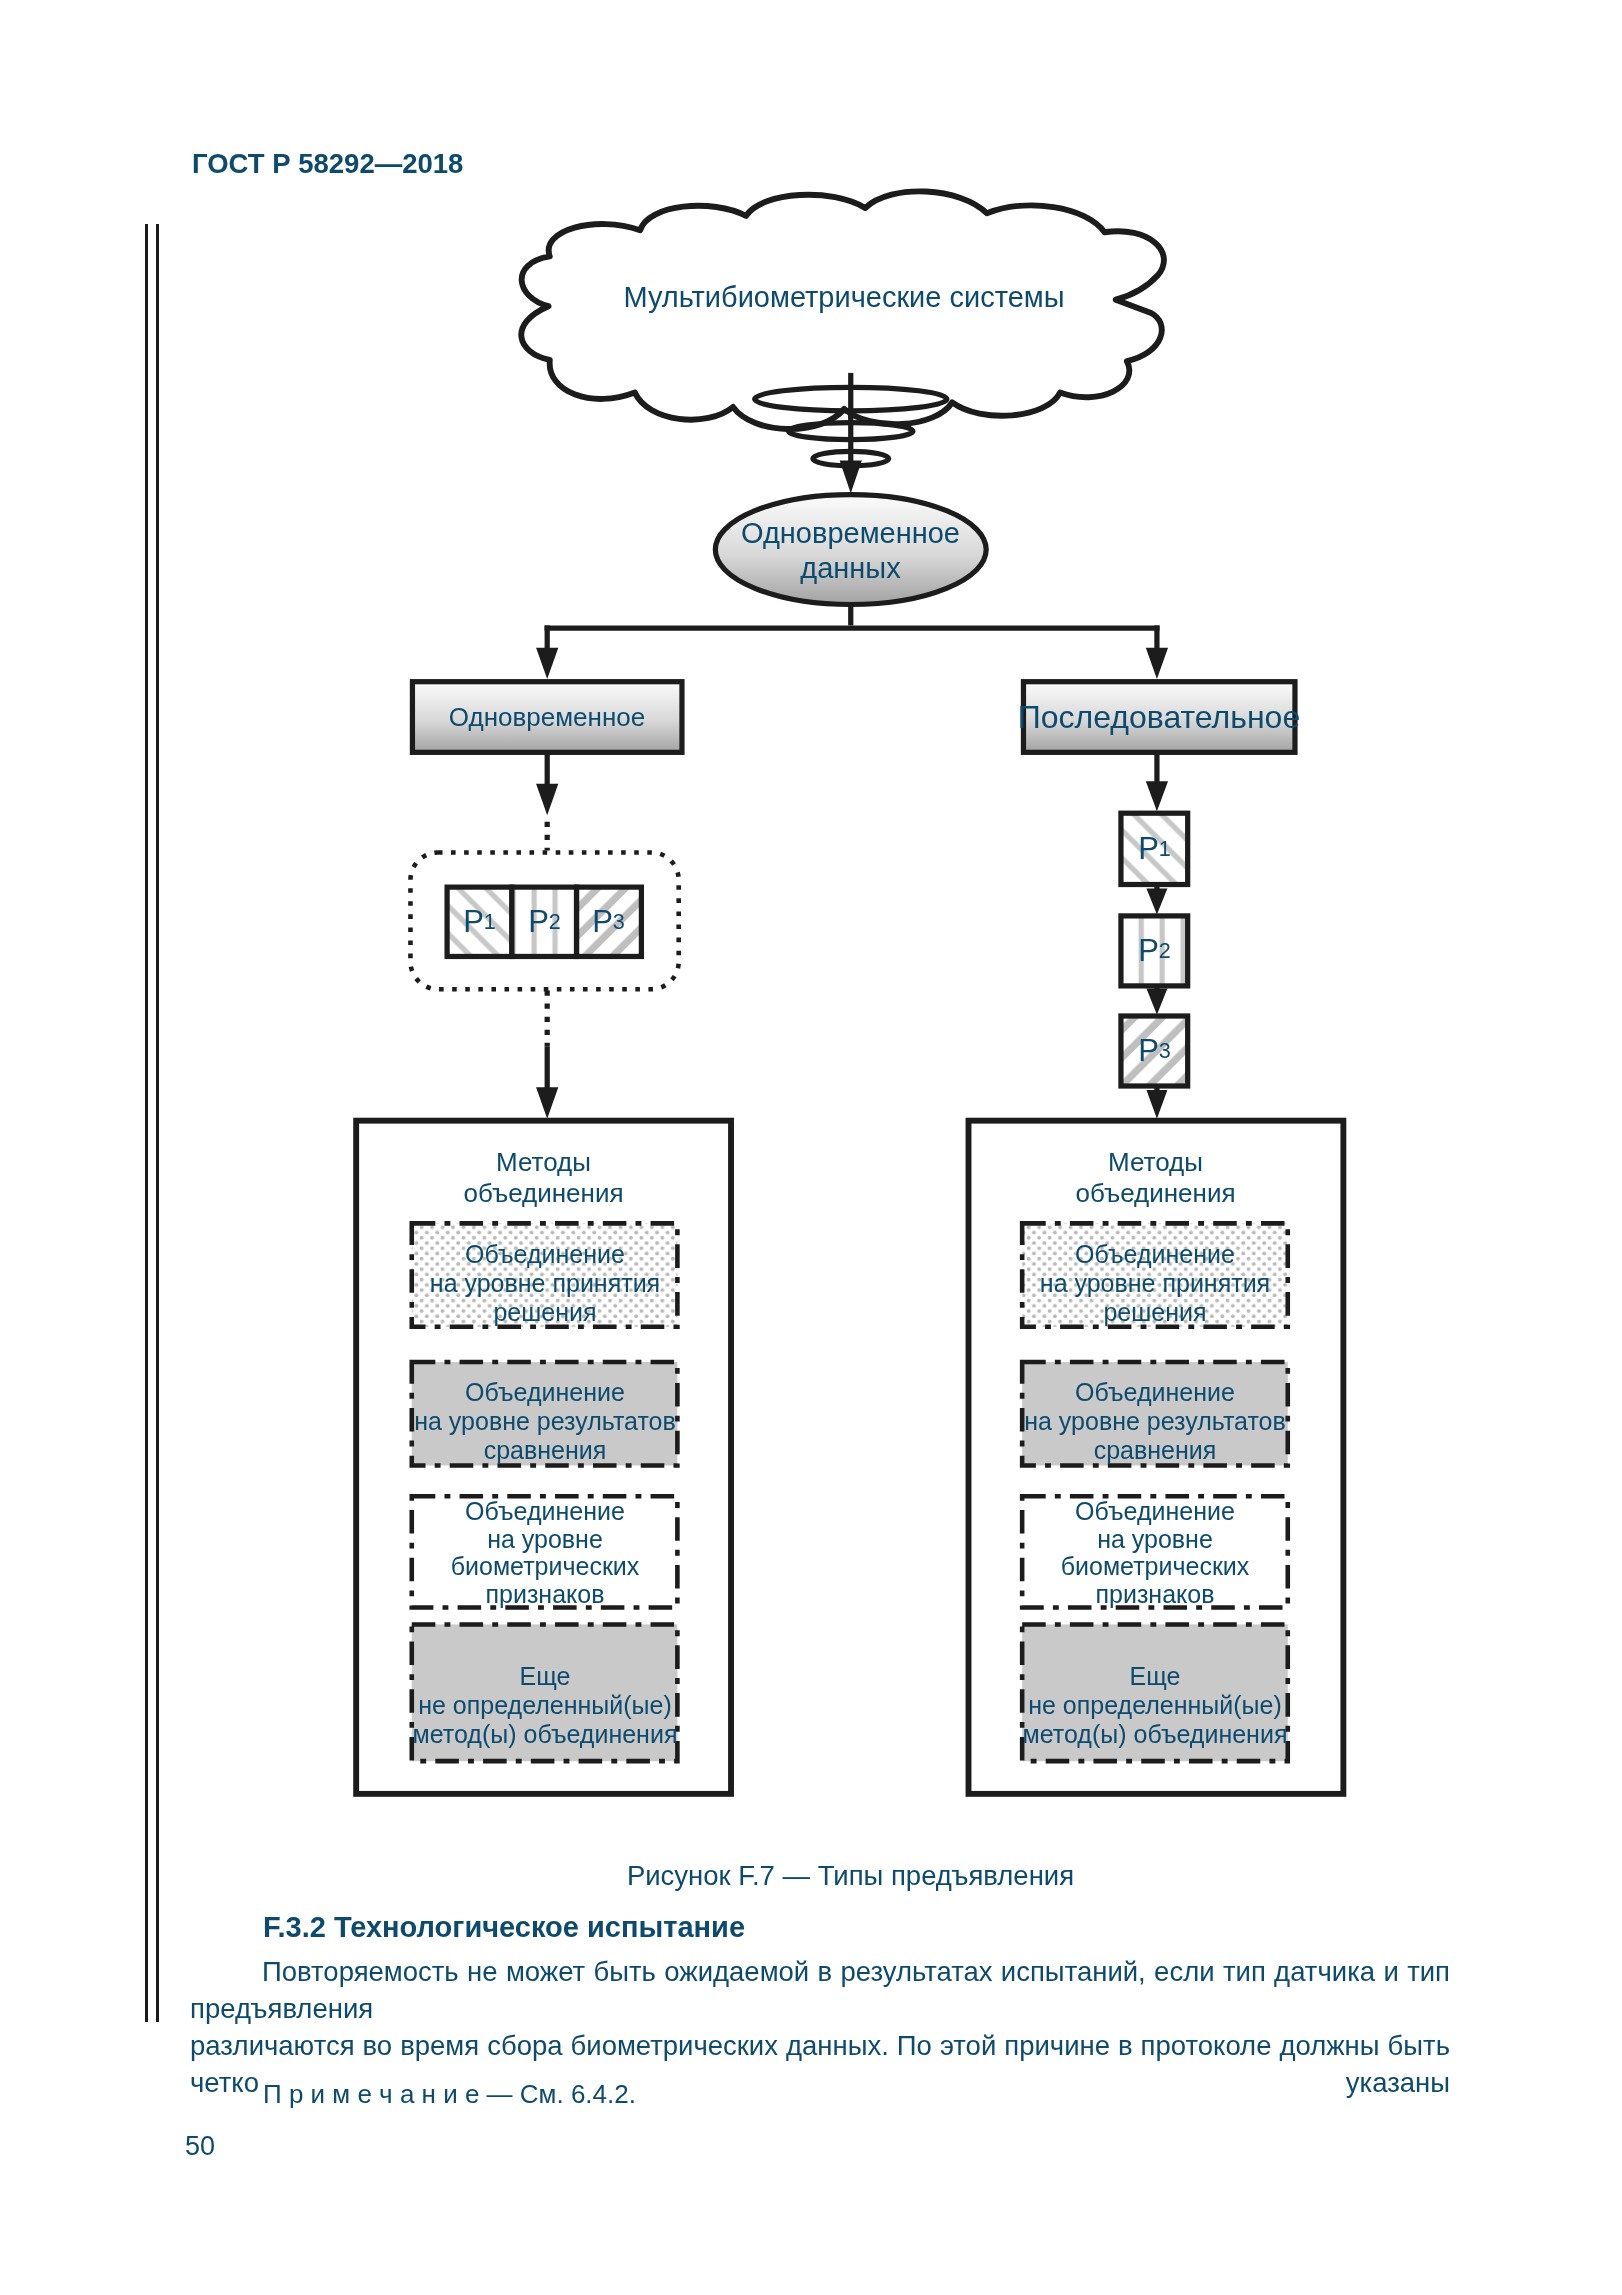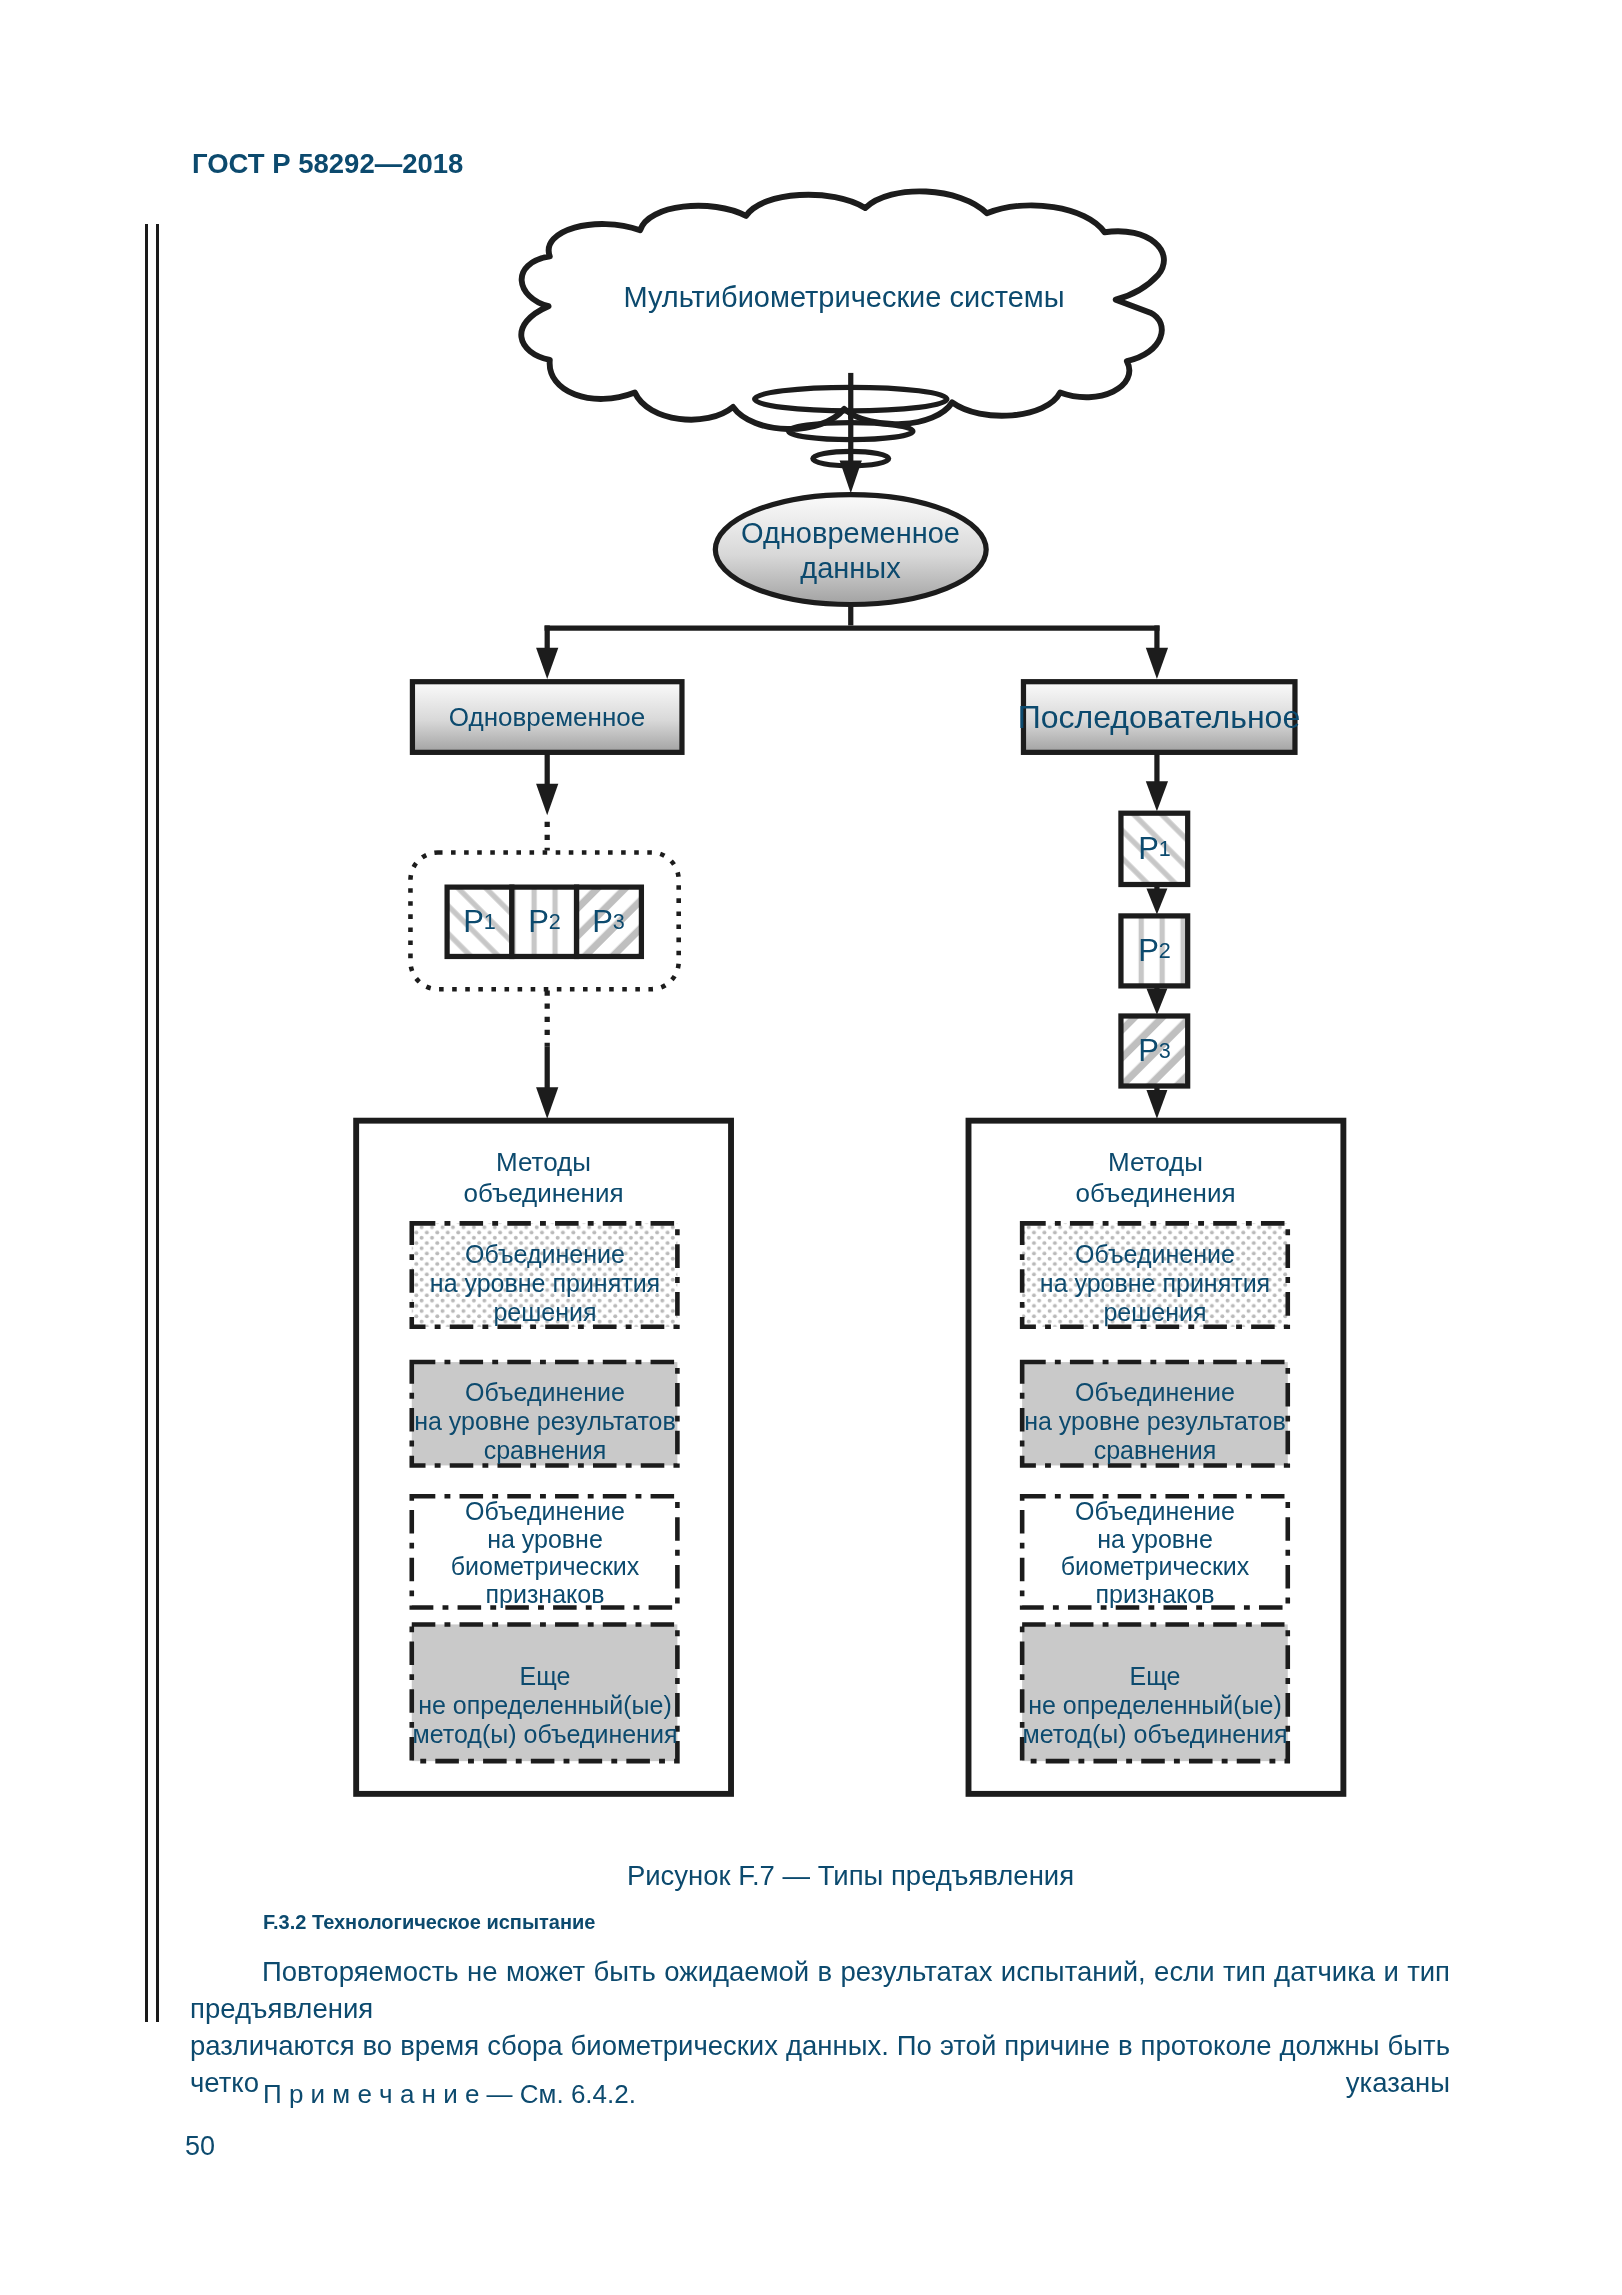--- a/index.html
+++ b/index.html
@@ -221,21 +221,21 @@
       <div>признаков</div>
     </div>
   <div class="t lines fuse" style="left:1022px;top:1625px;width:266px;height:124px;">
       <div>Еще</div>
       <div>не определенный(ые)</div>
       <div>метод(ы) объединения</div>
     </div>
 
   <div class="t ctr" style="left:353px;top:1858px;width:995px;height:35px;font-size:27.5px;">Рисунок F.7 — Типы предъявления</div>
 
-  <div class="t bold" style="left:263px;top:1911px;font-size:20px;">F.3.2 Технологическое испытание</div>
+  <div class="t bold" style="left:263px;top:1911px;font-size:29px;">F.3.2 Технологическое испытание</div>
 
   <div class="t para" style="left:190px;top:1953px;width:1260px;">
     <div class="jl first">Повторяемость не может быть ожидаемой в результатах испытаний, если тип датчика и тип предъявления</div>
     <div class="jl">различаются во время сбора биометрических данных. По этой причине в протоколе должны быть четко указаны</div>
   </div>
 
   <div class="t" style="left:263px;top:2080px;font-size:26px;">П р и м е ч а н и е  —  См. 6.4.2.</div>
 
   <div class="t" style="left:185px;top:2131px;font-size:27px;">50</div>
 

